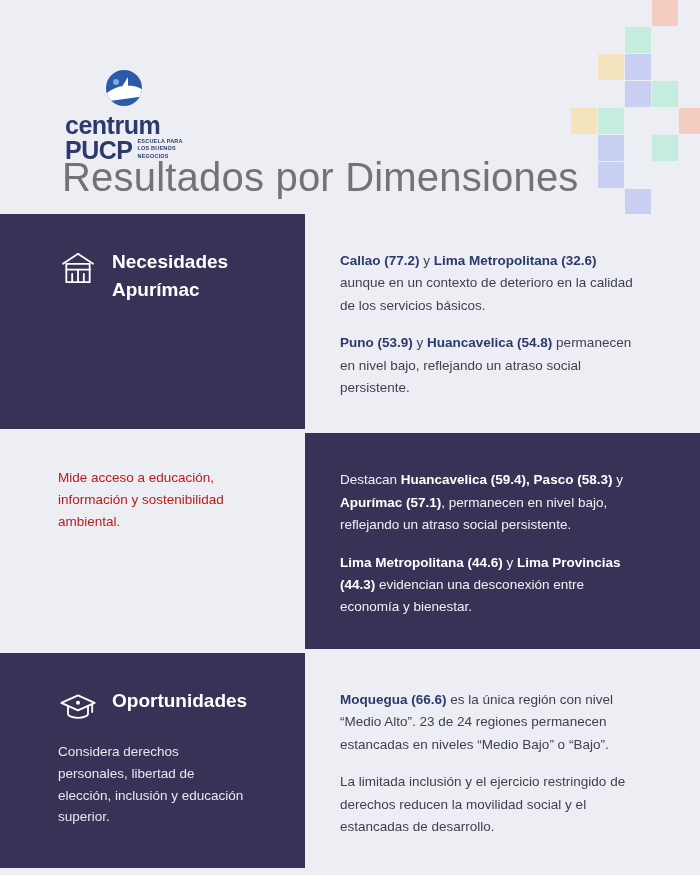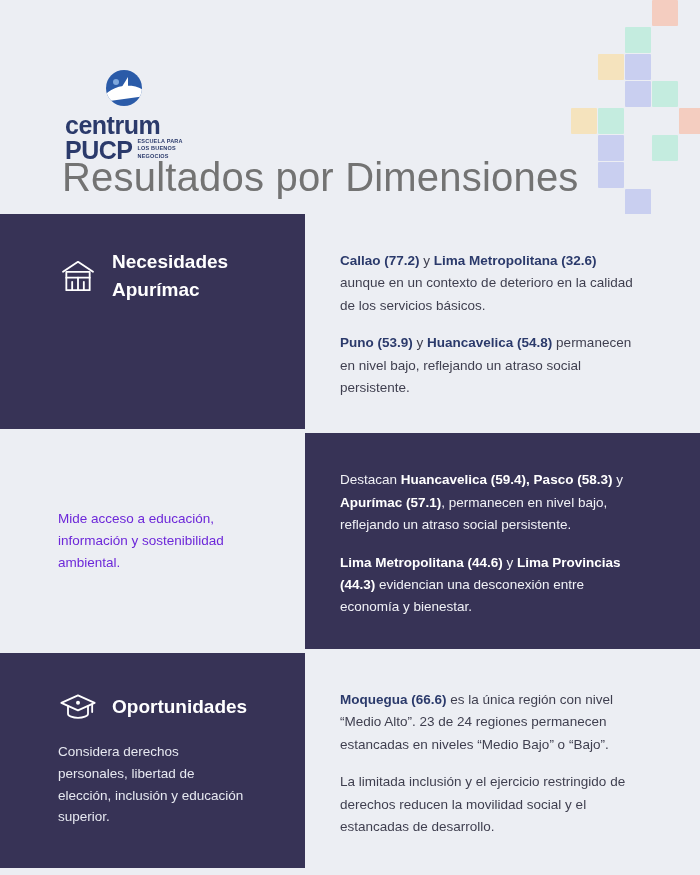--- a/index.html
+++ b/index.html
@@ -144,21 +144,21 @@
     width: 395px;
     box-sizing: border-box;
     padding: 36px 55px 30px 35px;
   }
 
   .dark { background: #373356; }
   .light { background: #eceef3; }
 
   .icon-head {
     display: flex;
-    align-items: center;
+    align-items: flex-start;
     gap: 14px;
     margin-bottom: 14px;
   }
   .icon-box {
     width: 40px;
     height: 40px;
     flex: none;
   }
   .head-title {
     font-size: 19px;
@@ -166,21 +166,21 @@
     line-height: 1.45;
   }
   .dark .head-title { color: #ffffff; }
   .light .head-title { color: #2b3a6b; }
 
   .desc {
     font-size: 13.5px;
     line-height: 1.62;
   }
   .dark .desc { color: #e6e8f0; }
-  .light .desc { color: #6d28d9; margin-top: 41px; }
+  .light .desc { color: #b91c1c; }
 
   .para {
     font-size: 13.5px;
     line-height: 1.66;
     margin: 0 0 15px 0;
   }
   .para:last-child { margin-bottom: 0; }
   .light .para { color: #3f3f4f; }
   .dark .para { color: #f0f1f6; }
   .para b { font-weight: bold; }

